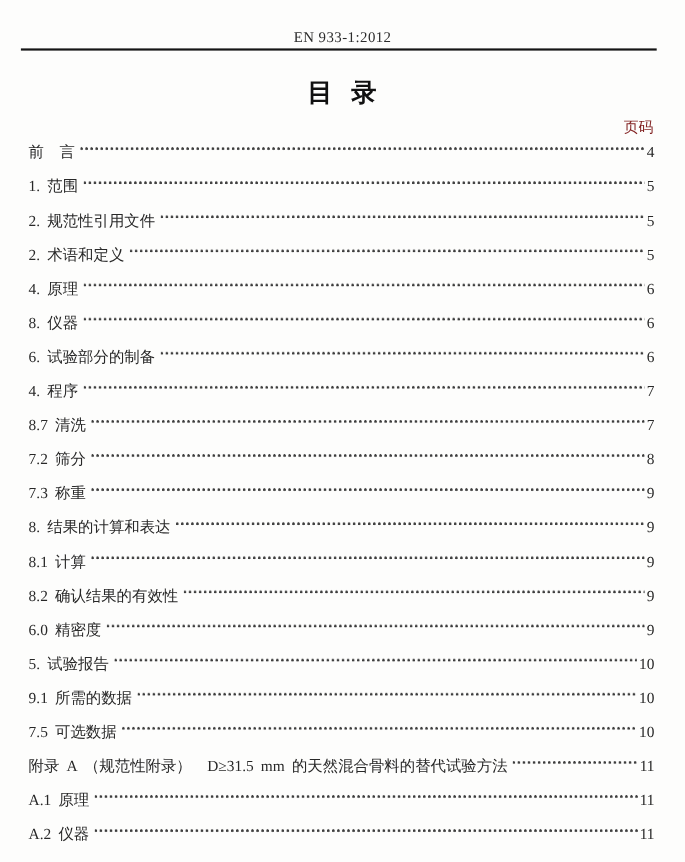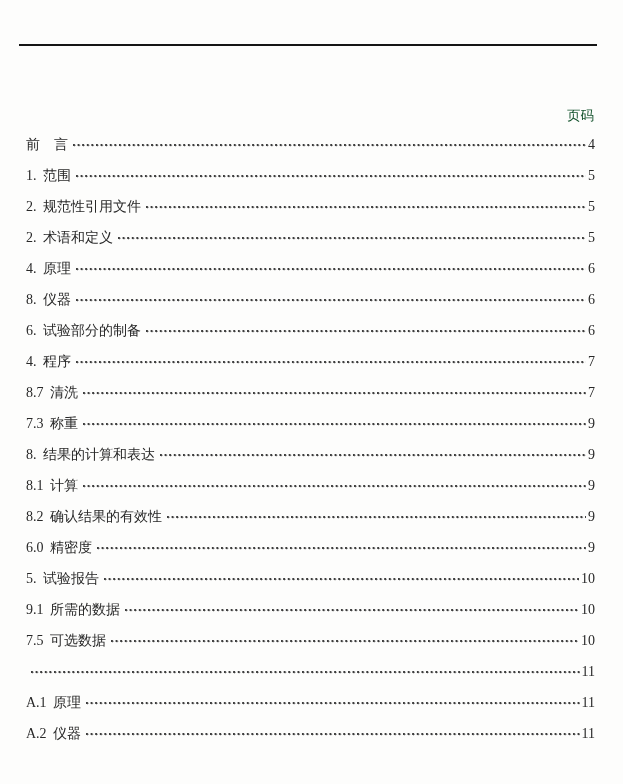--- a/index.html
+++ b/index.html
@@ -44,31 +44,31 @@
     font-weight: bold;
     word-spacing: 9px;
     letter-spacing: 1px;
     color: #111;
   }
   .page-col-label {
     position: absolute;
     top: 107px;
     right: 29px;
     font-size: 13.5px;
-    color: #14532d;
+    color: #7f1d1d;
   }
   .toc-list {
     position: absolute;
     top: 133px;
     left: 26px;
     right: 28px;
   }
   .toc-row {
     display: flex;
-    align-items: center;
+    align-items: flex-start;
     height: 31px;
     padding-bottom: 7px;
     box-sizing: border-box;
     font-size: 14px;
     line-height: 1;
   }
   .toc-label {
     white-space: nowrap;
     word-spacing: 3px;
     color: #282828;
@@ -84,23 +84,25 @@
   .toc-page {
     white-space: nowrap;
     color: #282828;
   }
 </style>
 </head>
 <body>
 
 <div class="page">
 
+  <div class="header-text">EN 933-1:2012</div>
 
   <div class="header-rule"></div>
 
+  <div class="doc-title">目 录</div>
 
   <div class="page-col-label">页码</div>
 
   <div class="toc-list">
       <div class="toc-row">
     <span class="toc-label">前　言</span>
     <span class="toc-leader"></span>
     <span class="toc-page">4</span>
   </div>
       <div class="toc-row">
@@ -137,20 +139,25 @@
     <span class="toc-label">4. 程序</span>
     <span class="toc-leader"></span>
     <span class="toc-page">7</span>
   </div>
       <div class="toc-row">
     <span class="toc-label">8.7 清洗</span>
     <span class="toc-leader"></span>
     <span class="toc-page">7</span>
   </div>
       <div class="toc-row">
+    <span class="toc-label">7.2 筛分</span>
+    <span class="toc-leader"></span>
+    <span class="toc-page">8</span>
+  </div>
+      <div class="toc-row">
     <span class="toc-label">7.3 称重</span>
     <span class="toc-leader"></span>
     <span class="toc-page">9</span>
   </div>
       <div class="toc-row">
     <span class="toc-label">8. 结果的计算和表达</span>
     <span class="toc-leader"></span>
     <span class="toc-page">9</span>
   </div>
       <div class="toc-row">
@@ -177,20 +184,21 @@
     <span class="toc-label">9.1 所需的数据</span>
     <span class="toc-leader"></span>
     <span class="toc-page">10</span>
   </div>
       <div class="toc-row">
     <span class="toc-label">7.5 可选数据</span>
     <span class="toc-leader"></span>
     <span class="toc-page">10</span>
   </div>
       <div class="toc-row">
+    <span class="toc-label">附录 A （规范性附录）　D≥31.5 mm 的天然混合骨料的替代试验方法</span>
     <span class="toc-leader"></span>
     <span class="toc-page">11</span>
   </div>
       <div class="toc-row">
     <span class="toc-label">A.1 原理</span>
     <span class="toc-leader"></span>
     <span class="toc-page">11</span>
   </div>
       <div class="toc-row">
     <span class="toc-label">A.2 仪器</span>

